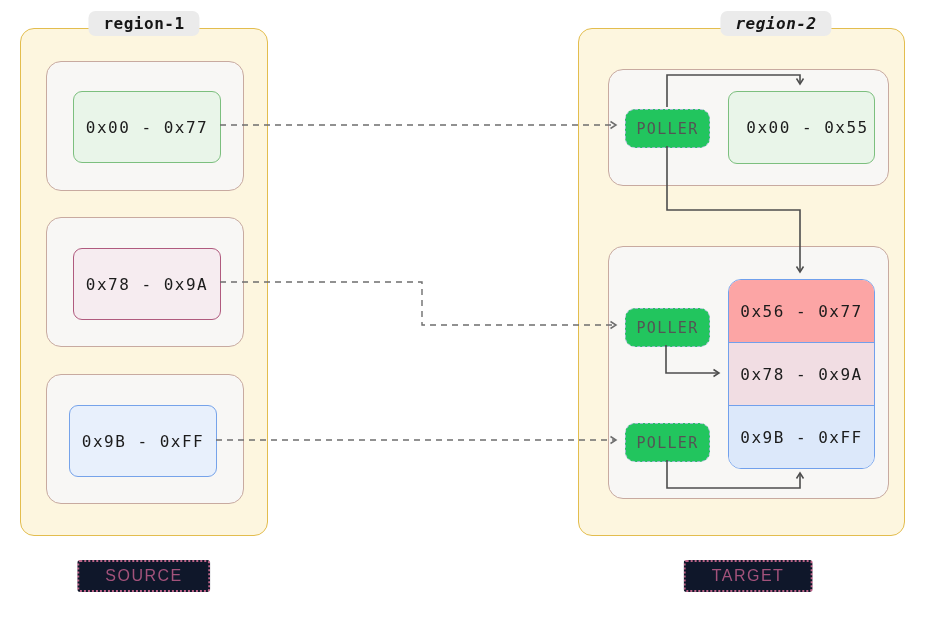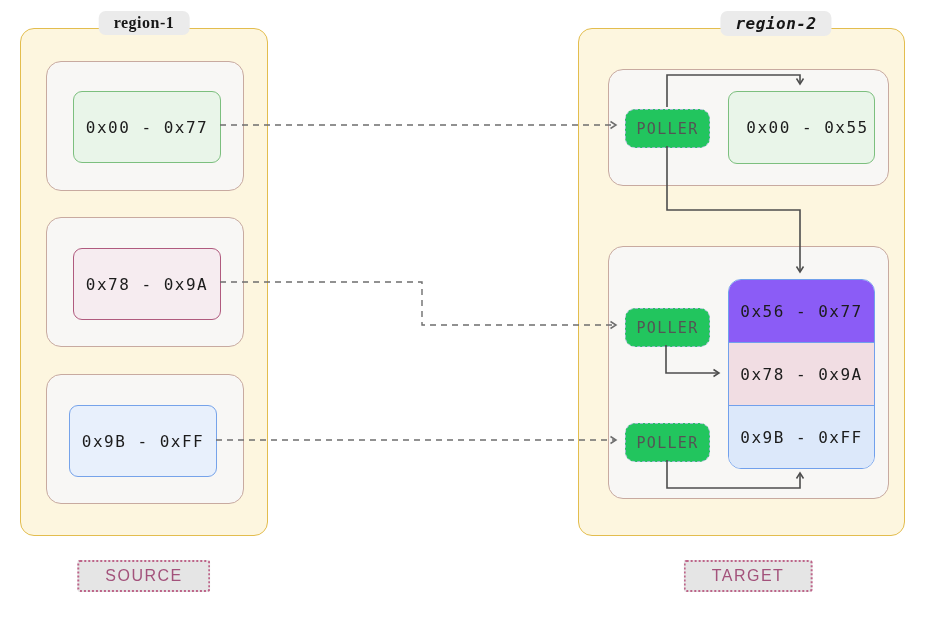--- a/index.html
+++ b/index.html
@@ -15,21 +15,21 @@
     border: 1.5px solid #e3bd4e; border-radius: 14px; text-align: center;
   }
   #region1 { left: 20px; top: 28px; width: 248px; height: 508px; }
   #region2 { left: 578px; top: 28px; width: 327px; height: 508px; }
   .region-pill {
     position: absolute; transform: translateX(-50%);
     background: #ebebeb; border-radius: 7px; padding: 3px 15px;
     font-weight: bold; font-size: 16px; letter-spacing: 0.5px;
     color: #161616; z-index: 3; white-space: nowrap;
   }
-  #pill1 { left: 144px; top: 11px; font-family: Liberation Serif, serif; }
+  #pill1 { left: 144px; top: 11px; }
   #pill2 { left: 776px; top: 11px; font-style: italic; }
   .slot {
     position: absolute; background: #f8f7f5;
     border: 1.3px solid #c8aaa0; border-radius: 15px;
   }
   .slot1 { left: 25px; top: 32px;  width: 198px; height: 130px; }
   .slot2 { left: 25px; top: 188px; width: 198px; height: 130px; }
   .slot3 { left: 25px; top: 345px; width: 198px; height: 130px; }
   .slot-top    { left: 29px; top: 40px;  width: 281px; height: 117px; }
   .slot-bottom { left: 29px; top: 217px; width: 281px; height: 253px; }
@@ -58,26 +58,26 @@
   .stacked {
     position: absolute; left: 119px; top: 32px; width: 147px; height: 190px;
     border: 1.6px solid #71a0ec; border-radius: 13px; overflow: hidden;
     display: flex; flex-direction: column; background: #fff;
   }
   .seg {
     flex: 1; display: flex; align-items: center; justify-content: center;
     font-size: 16px; letter-spacing: 1.5px; color: #1c1c1c; white-space: nowrap;
   }
   .seg + .seg { border-top: 1.6px solid #71a0ec; }
-  .seg-green { background: #8b5cf6; }
+  .seg-green { background: #fca5a5; }
   .seg-pink  { background: #f1dde3; }
   .seg-blue  { background: #dce8fa; }
   .tag {
     position: absolute; top: 560px; transform: translateX(-50%);
-    background: #e5e5e5; border: 2px dotted #bd6489; border-radius: 3px;
+    background: #0f172a; border: 2px dotted #bd6489; border-radius: 3px;
     padding: 5px 26px; font-family: "Liberation Sans", sans-serif;
     font-size: 16px; letter-spacing: 1.5px; color: #a3527b; white-space: nowrap;
   }
   #tag-source { left: 144px; }
   #tag-target { left: 748px; }
   svg.arrows {
     position: absolute; left: 0; top: 0; width: 929px; height: 623px;
     pointer-events: none; z-index: 2;
   }
   .edge-solid  { stroke: #4d4d4d; stroke-width: 1.6; fill: none; }

